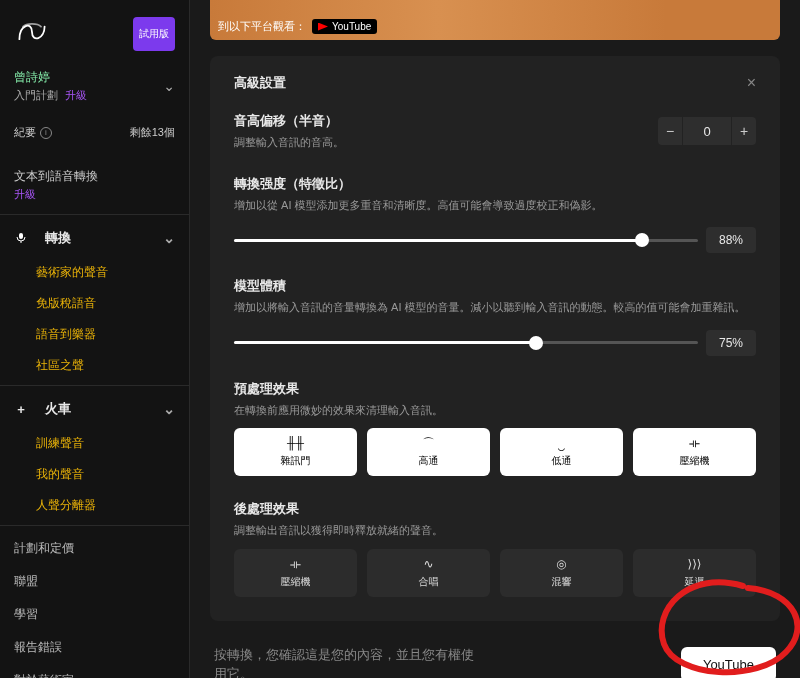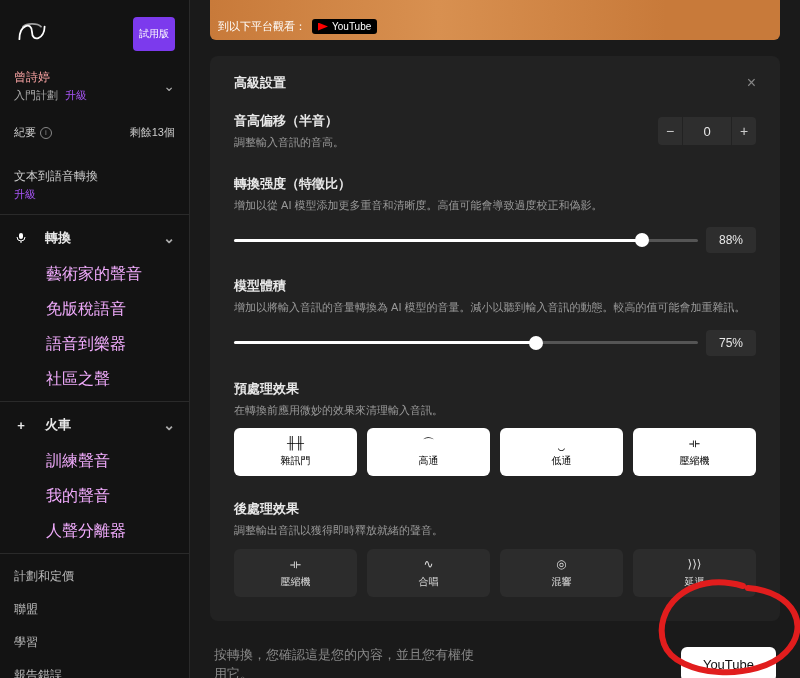--- a/index.html
+++ b/index.html
@@ -36,21 +36,21 @@
       padding: 10px 6px;
       border-radius: 4px;
       margin-left: 24px;
     }
     .user-block {
       display: flex;
       justify-content: space-between;
       align-items: center;
       padding: 8px 14px 14px 14px;
     }
-    .user-name { font-size: 12px; color: #fca5a5; }
+    .user-name { font-size: 12px; color: #86efac; }
     .plan-line { font-size: 11px; color: #aaa; margin-top: 2px; }
     .plan-upgrade { color: #a855f7; margin-left: 4px; }
     .chev { color: #aaa; font-size: 14px; }
     
     .quota-row {
       display: flex;
       justify-content: space-between;
       padding: 8px 14px;
       font-size: 11px;
       color: #ccc;
@@ -98,24 +98,23 @@
       justify-content: space-between;
       padding: 10px 14px;
       font-size: 13px;
       font-weight: 600;
       cursor: pointer;
     }
     .nav-group .left { display: flex; align-items: center; gap: 17px; }
     .nav-group .icon { width: 14px; display: inline-flex; align-items:center; justify-content:center; }
     .nav-item {
       padding: 7px 14px 7px 36px;
-      font-size: 16px;
-      color: #f0abfc;
-      cursor: pointer;
-      margin-left: 10px;
+      font-size: 12px;
+      color: #eab308;
+      cursor: pointer;
     }
     
     .sb-bottom {
       margin-top: auto;
       padding: 6px 0 12px;
     }
     .sb-link {
       padding: 8px 14px;
       font-size: 12px;
       color: #bbb;

